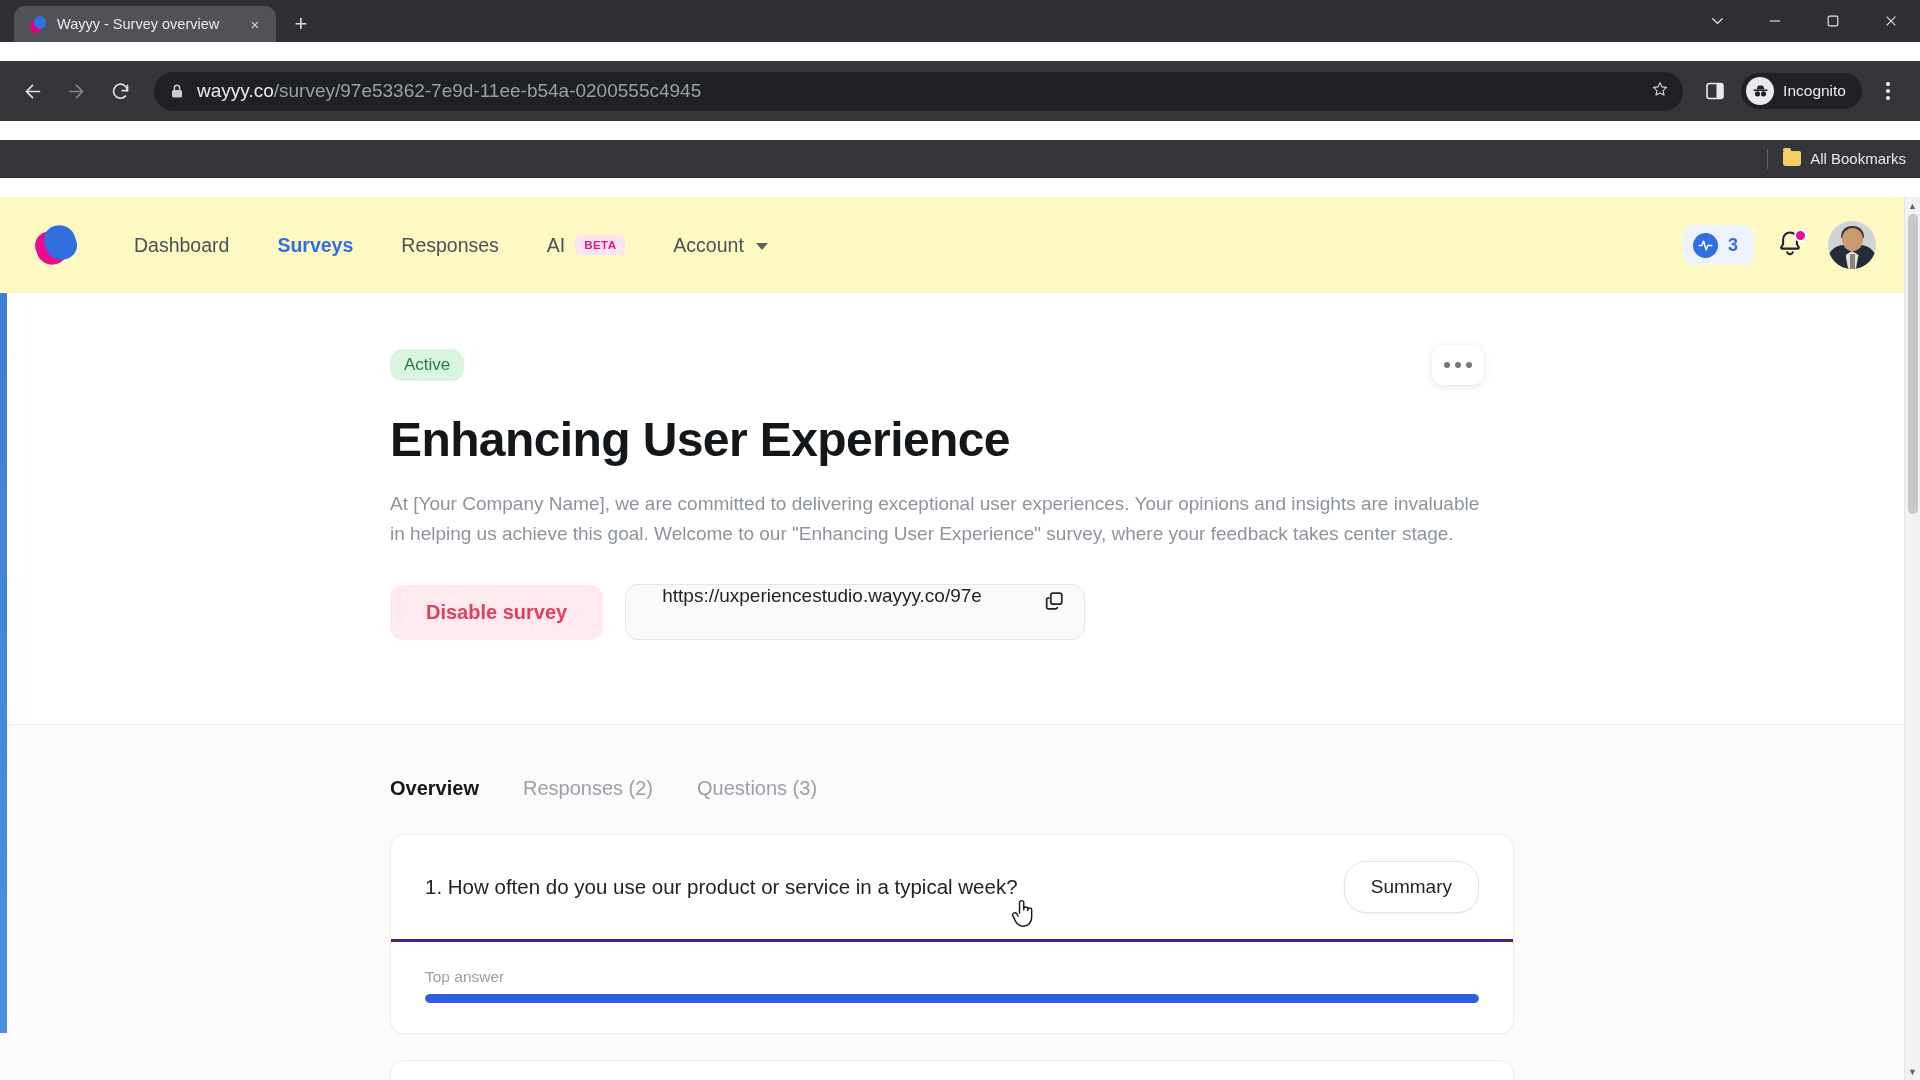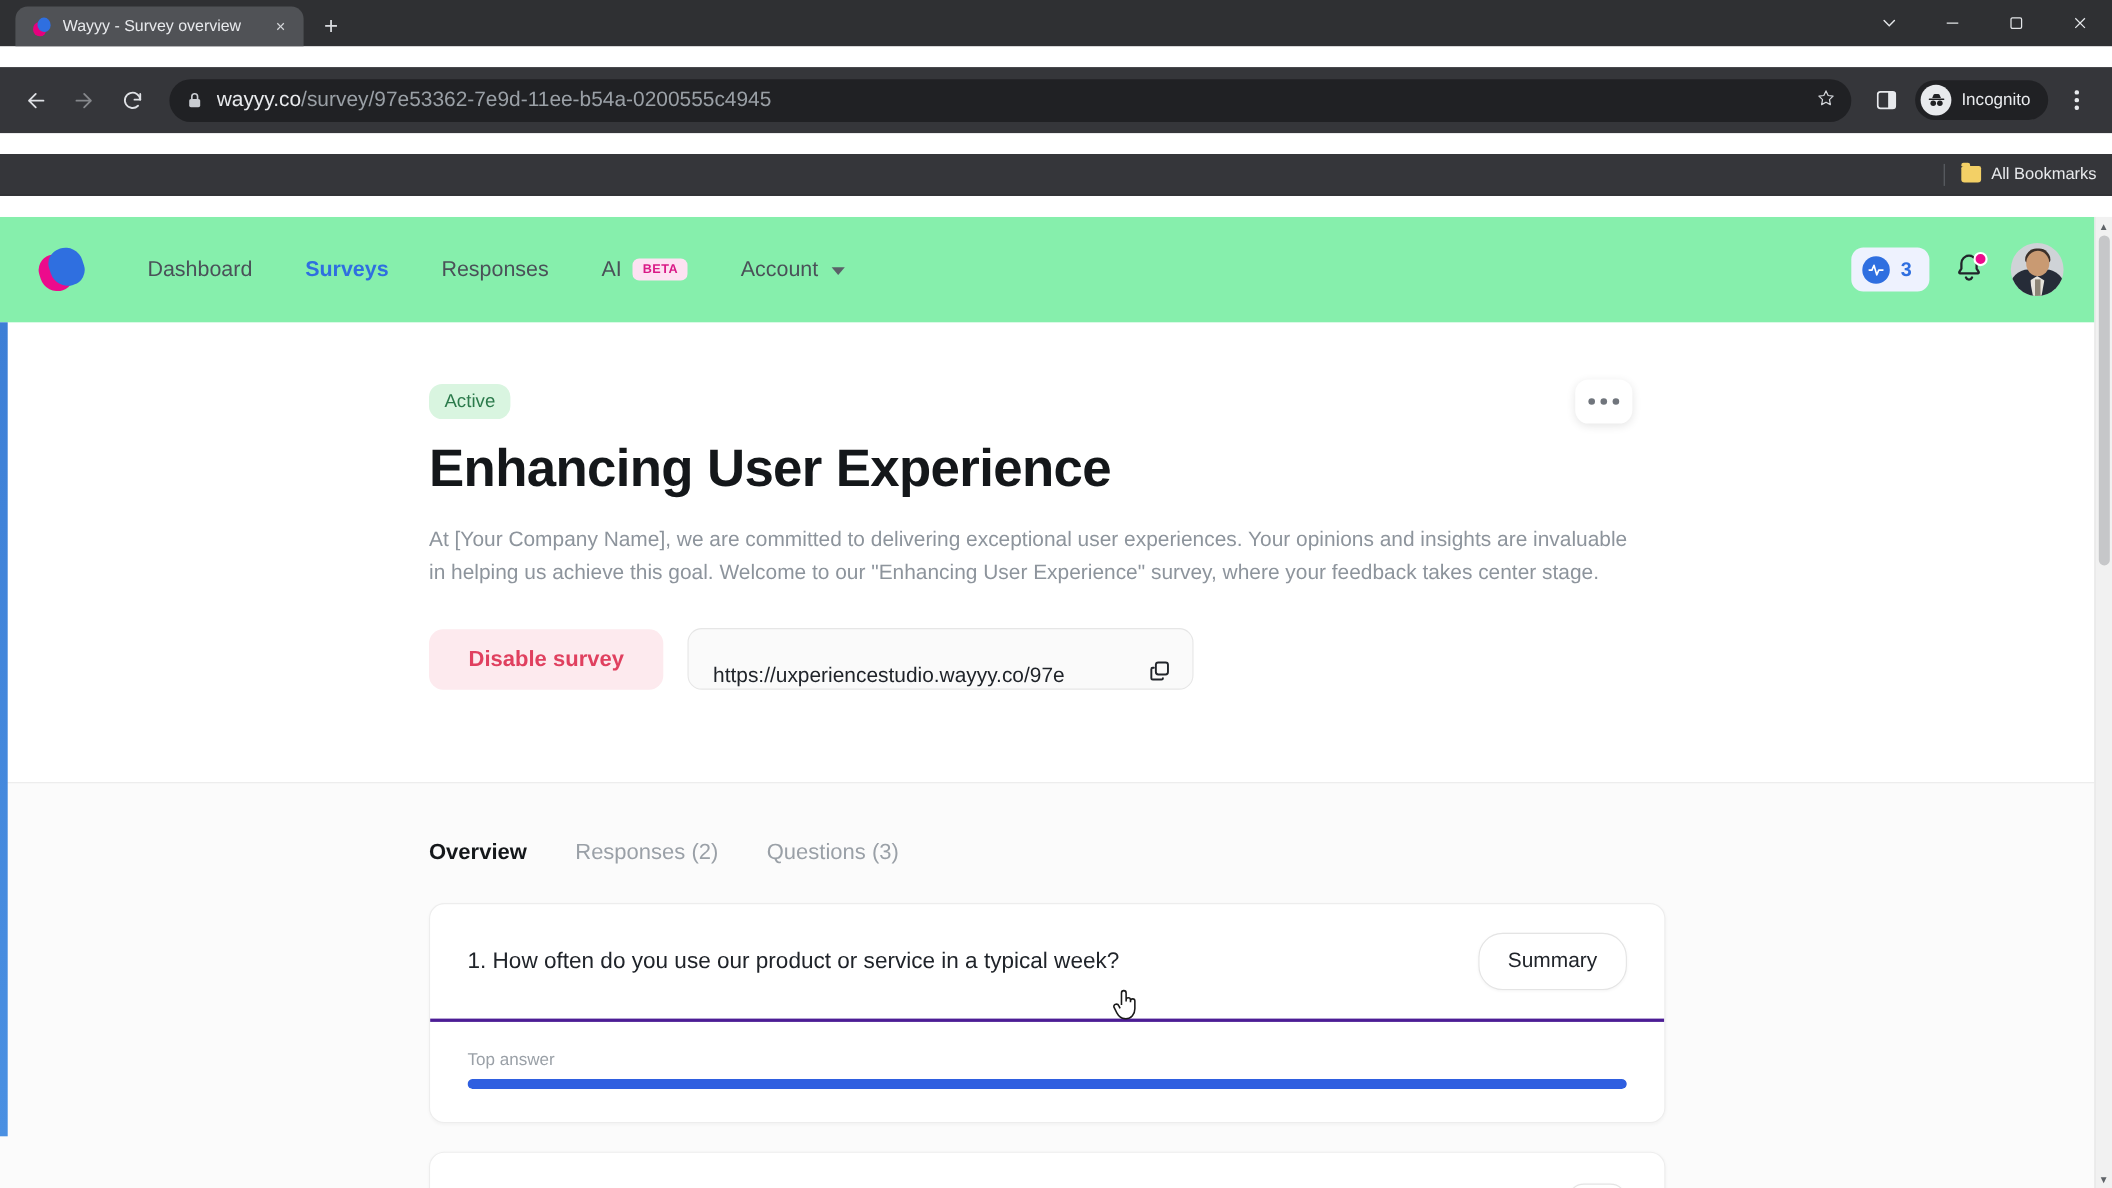--- a/index.html
+++ b/index.html
@@ -100,21 +100,21 @@
   
   .viewport { flex: 1; position: relative; background: #fff; overflow: hidden; display: flex; }
   .page { flex: 1; position: relative; overflow: hidden; }
   .edge-accent {
     position: absolute; left: 0; top: 96px; width: 7px; height: 740px;
     background: linear-gradient(180deg,#3d7fd6,#4a90e2); z-index: 5;
   }
 
   
   .appnav {
-    height: 96px; background: #86efac; display: flex; align-items: center;
+    height: 96px; background: #fef9c3; display: flex; align-items: center;
     padding: 0 28px 0 34px; position: relative; z-index: 3;
   }
   .logo { width: 44px; height: 44px; position: relative; margin-right: 32px; flex: none; }
   .logo i { position: absolute; display: block; border-radius: 14px 16px 14px 16px; }
   .logo i.pink { width: 30px; height: 34px; background: #ec0b8c; left: 2px; top: 8px; transform: rotate(-18deg); }
   .logo i.blue { width: 31px; height: 35px; background: #2f6fe0; left: 11px; top: 2px; transform: rotate(-18deg); }
   .navlinks { display: flex; align-items: center; gap: 0px; }
   .navlink {
     font-size: 19.5px; color: #4a5158; padding: 10px 24px; font-weight: 500;
     display: flex; align-items: center; gap: 10px; white-space: nowrap;
@@ -160,33 +160,33 @@
   }
   .container { width: 1124px; margin: 0 auto; position: relative; }
   .dots-btn {
     position: absolute; right: 30px; top: -4px; width: 52px; height: 40px;
     background: #fff; border-radius: 12px; box-shadow: 0 2px 9px rgba(0,0,0,.11);
     display: flex; align-items: center; justify-content: center; gap: 5px;
   }
   .dots-btn span { width: 6px; height: 6px; border-radius: 50%; background: #70757c; display: block; }
   .status-badge {
     display: inline-block; background: #d9f5e0; color: #2b7a4b; font-size: 17px;
-    padding: 6px 14px; border-radius: 12px; margin-bottom: 18px;
+    padding: 6px 14px; border-radius: 12px; margin-bottom: 31px;
   }
   .survey-title { font-size: 48px; font-weight: 700; color: #14171a; letter-spacing: -0.6px; margin-bottom: 22px; }
   .survey-desc { font-size: 19px; line-height: 1.56; color: #8d949c; max-width: 1100px; margin-bottom: 36px; }
   .actions { display: flex; align-items: center; gap: 22px; }
   .btn-disable {
     background: #fdeaee; color: #e0405f; font-size: 20px; font-weight: 600;
     padding: 16px 36px; border-radius: 13px; border: none;
   }
   .url-field {
     background: #fafafa; border: 1px solid #e6e6e6; border-radius: 13px;
-    height: 56px; width: 460px; display: flex; align-items: flex-end;
-    padding: 0 14px 0 22px; gap: 10px;
+    height: 56px; width: 460px; display: flex; align-items: flex-start;
+    padding: 0 14px 0 36px; gap: 10px;
   }
   .url-text {
     flex: 1; font-size: 19px; color: #20242a; white-space: nowrap;
     overflow: hidden; -webkit-mask-image: linear-gradient(90deg,#000 86%,transparent 100%);
             mask-image: linear-gradient(90deg,#000 86%,transparent 100%);
   }
   .copy-btn { width: 32px; height: 32px; display: flex; align-items: center; justify-content: center; color: #21252b; }
 
   
   .lower { background: #fbfbfb; padding: 52px 0 0 0; min-height: 400px; }

